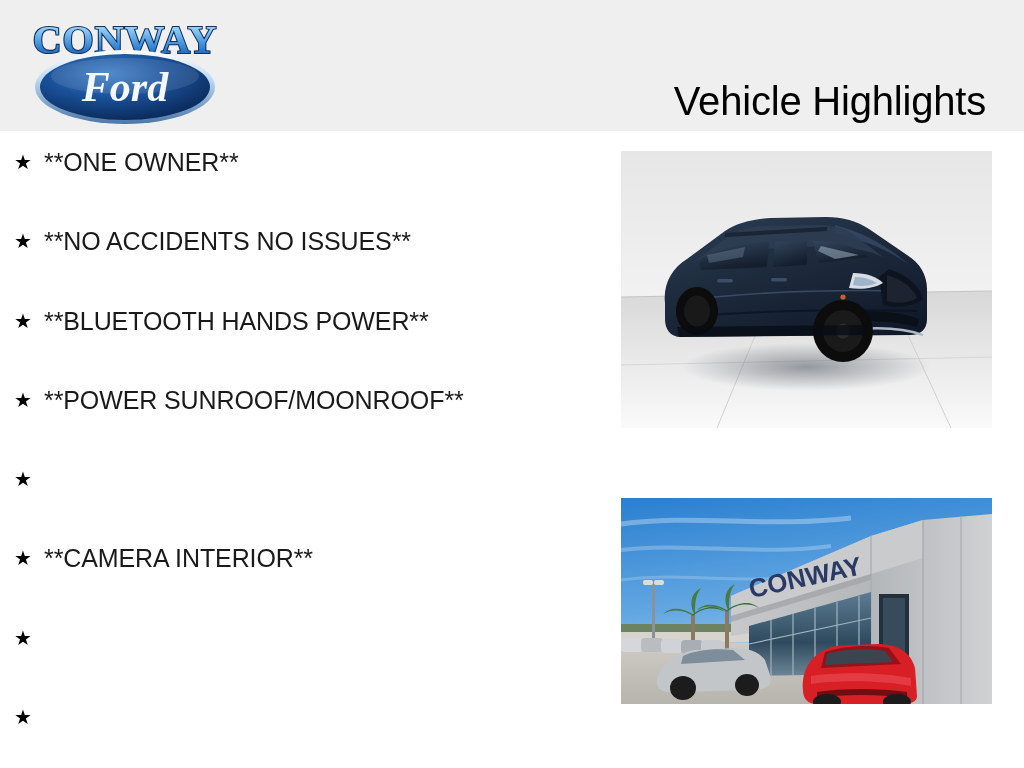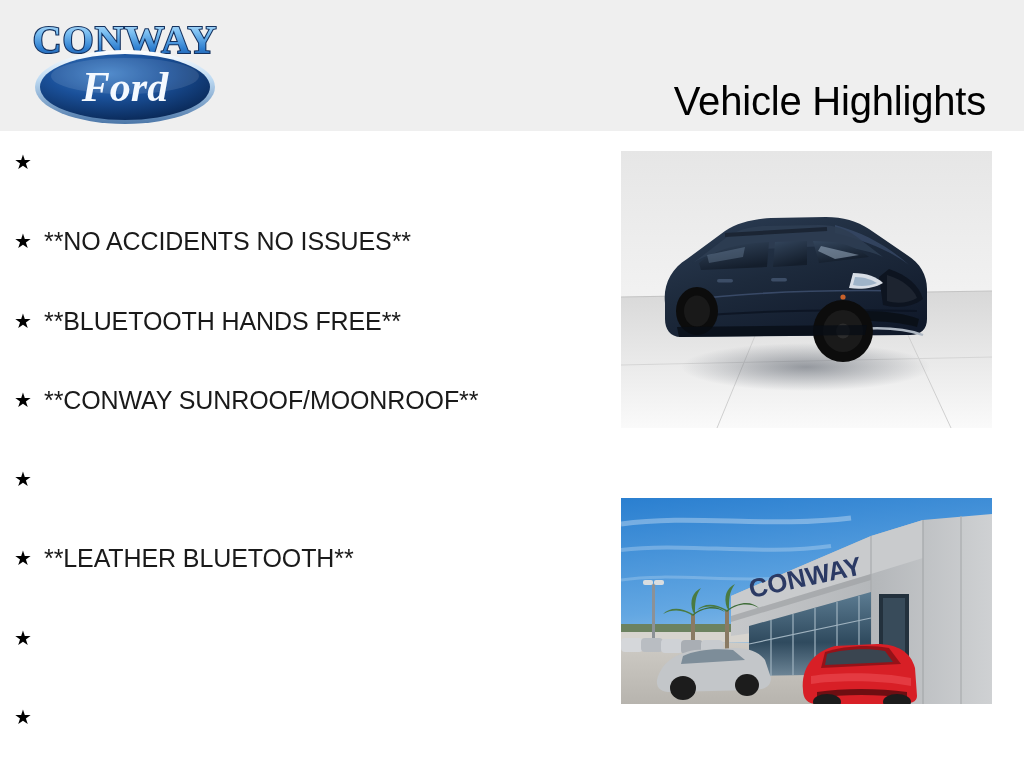--- a/index.html
+++ b/index.html
@@ -129,39 +129,40 @@
       </g>
     </svg>
   </div>
 
   <div id="header-title">Vehicle Highlights</div>
 </div>
 
 <ul id="highlights-list">
   <li class="highlight-item">
     <span class="bullet-star">★</span>
+    <span class="highlight-text">**ONE OWNER**</span>
   </li>
   <li class="highlight-item">
     <span class="bullet-star">★</span>
     <span class="highlight-text">**NO ACCIDENTS NO ISSUES**</span>
   </li>
   <li class="highlight-item">
     <span class="bullet-star">★</span>
-    <span class="highlight-text">**BLUETOOTH HANDS FREE**</span>
-  </li>
-  <li class="highlight-item">
-    <span class="bullet-star">★</span>
-    <span class="highlight-text">**CONWAY SUNROOF/MOONROOF**</span>
-  </li>
-  <li class="highlight-item">
-    <span class="bullet-star">★</span>
-  </li>
-  <li class="highlight-item">
-    <span class="bullet-star">★</span>
-    <span class="highlight-text">**LEATHER BLUETOOTH**</span>
+    <span class="highlight-text">**BLUETOOTH HANDS POWER**</span>
+  </li>
+  <li class="highlight-item">
+    <span class="bullet-star">★</span>
+    <span class="highlight-text">**POWER SUNROOF/MOONROOF**</span>
+  </li>
+  <li class="highlight-item">
+    <span class="bullet-star">★</span>
+  </li>
+  <li class="highlight-item">
+    <span class="bullet-star">★</span>
+    <span class="highlight-text">**CAMERA INTERIOR**</span>
   </li>
   <li class="highlight-item">
     <span class="bullet-star">★</span>
   </li>
   <li class="highlight-item">
     <span class="bullet-star">★</span>
   </li>
 </ul>
 
 <div class="media-frame" id="vehicle-photo">

